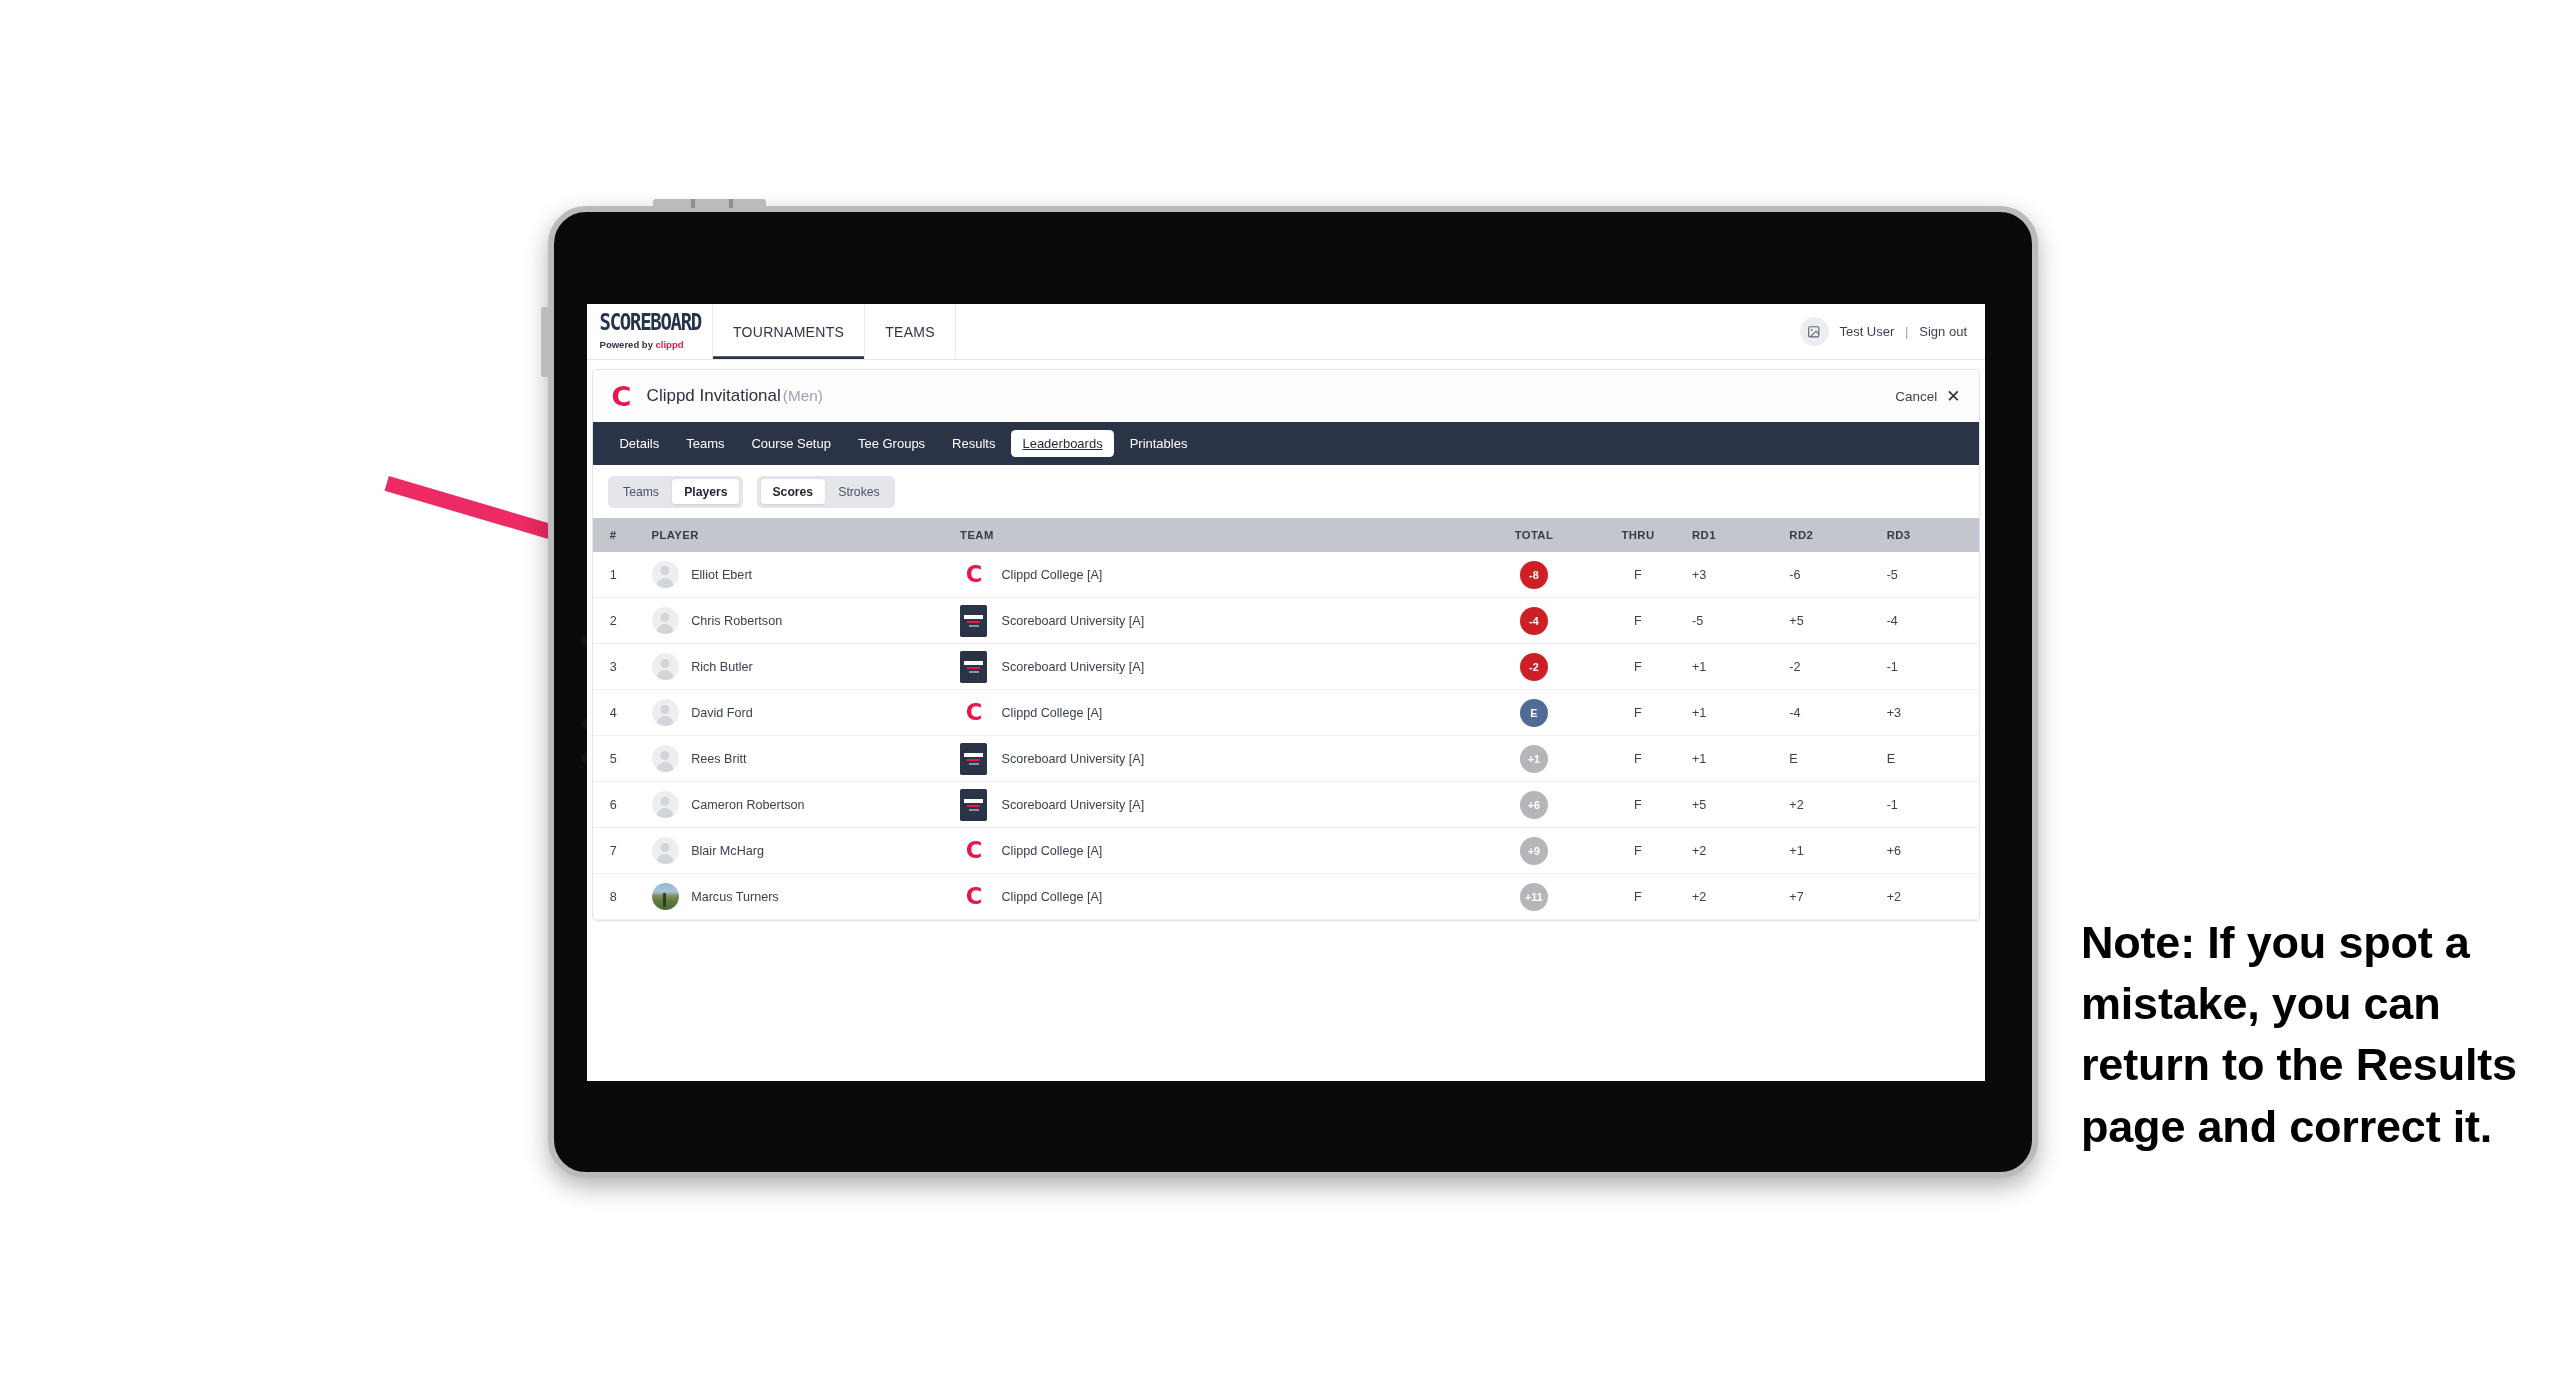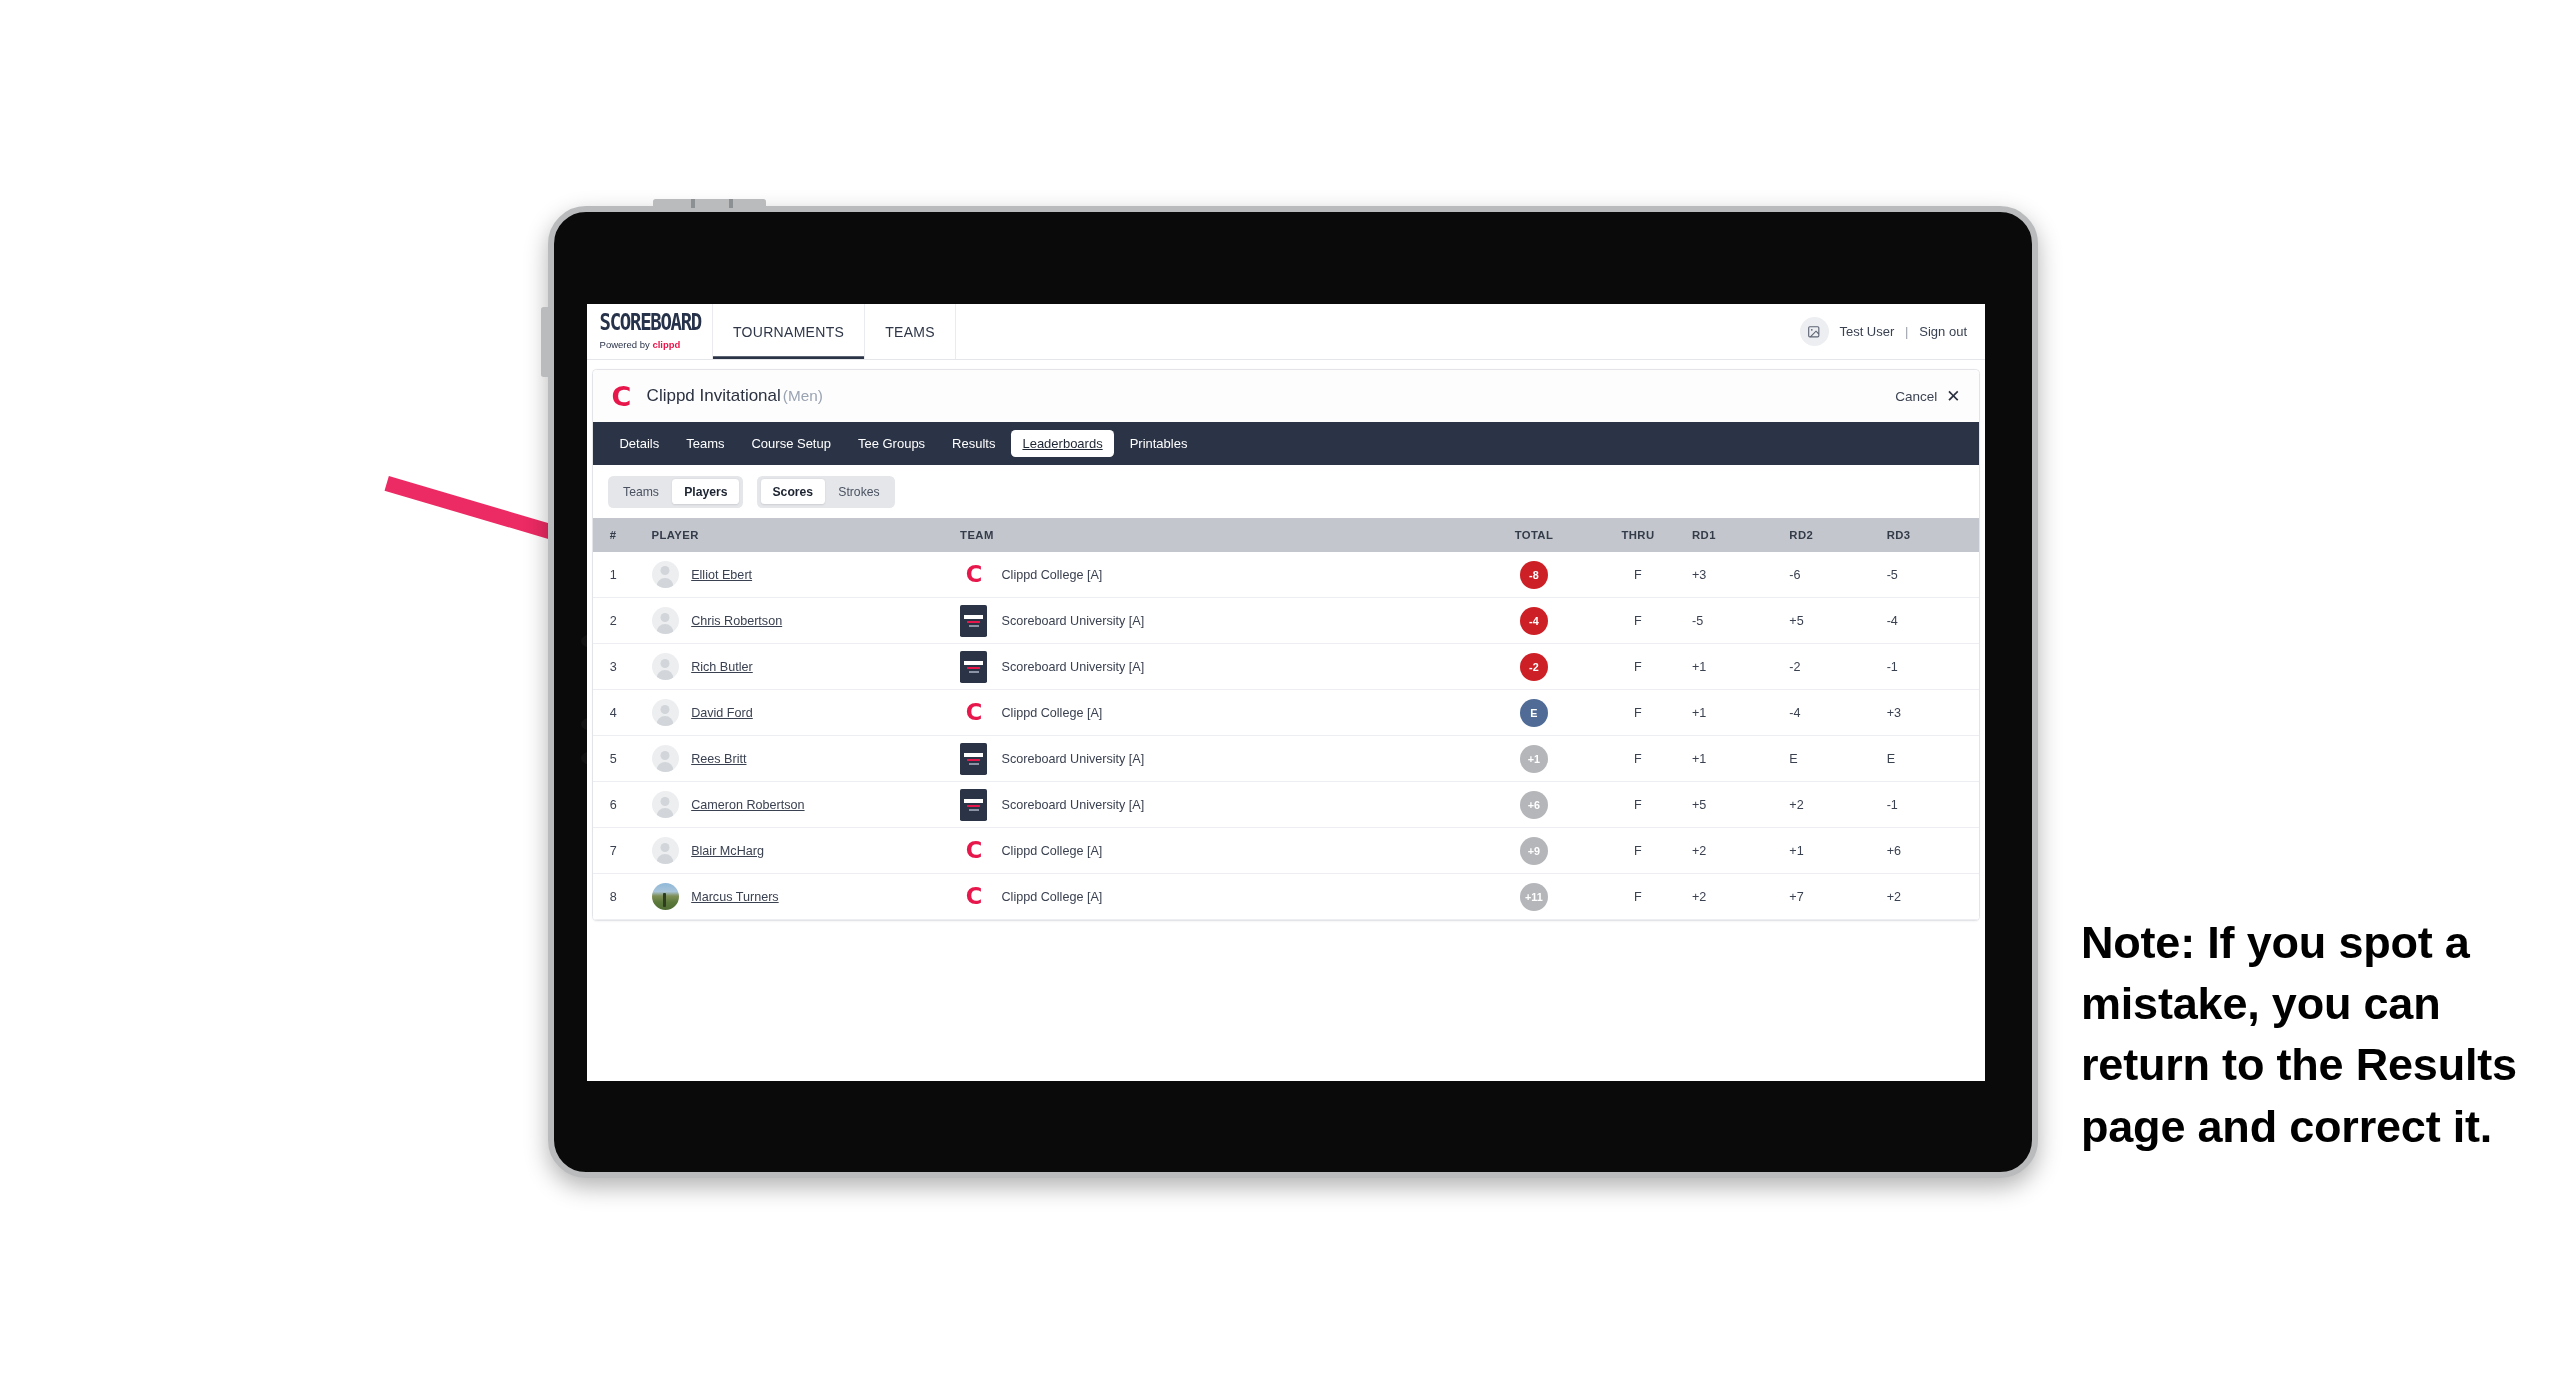--- a/index.html
+++ b/index.html
@@ -149,21 +149,21 @@
     height: 46px; font-size: 12.6px; color: #3a4150; padding: 0 5.4px;
     border-bottom: 0.9px solid #eceef1; background: #fff;
   }
   .col-rank { width: 51px; padding-left: 16.3px !important; text-align: left; }
   .col-player { width: 298px; }
   .col-team { width: 506px; }
   .col-total { width: 107px; text-align: center !important; }
   .col-thru { width: 94px; text-align: center !important; }
   .col-rd { width: 94px; text-align: left; }
 
-  .player-cell { display: flex; align-items: center; gap: 12.6px; text-decoration: underline; }
+  .player-cell { display: flex; align-items: center; gap: 12.6px; }
   .av { width: 27px; height: 27px; border-radius: 50%; flex: 0 0 27px; overflow: hidden; }
   .av.placeholder { background: #eceef0; position: relative; }
   .av.placeholder:before {
     content:""; position:absolute; left:50%; top:5.4px; transform:translateX(-50%);
     width:9px; height:9px; border-radius:50%; background:#d2d6da;
   }
   .av.placeholder:after {
     content:""; position:absolute; left:50%; bottom:0px; transform:translateX(-50%);
     width:17px; height:10px; border-radius:9px 9px 0 0; background:#d2d6da;
   }
@@ -222,21 +222,21 @@
         <i class="blue"></i>
         <i></i>
         <i></i>
     </div>
 
     <div class="viewport">
 
       <div class="topbar">
         <div class="brand">
           <div class="brand-name">SCOREBOARD</div>
-          <div class="brand-sub"><span style="color:#2a3348;font-weight:400">Powered by </span><span class="accent">clippd</span></div>
+          <div class="brand-sub"><span style="color:#2a3348;font-weight:700">Powered by </span><span class="accent">clippd</span></div>
         </div>
         <div class="topnav-item active">
           <span>TOURNAMENTS</span>
         </div>
         <div class="topnav-item">
           <span>TEAMS</span>
         </div>
         <div class="topbar-spacer"></div>
         <div class="topbar-user">
           <div class="user-avatar">

